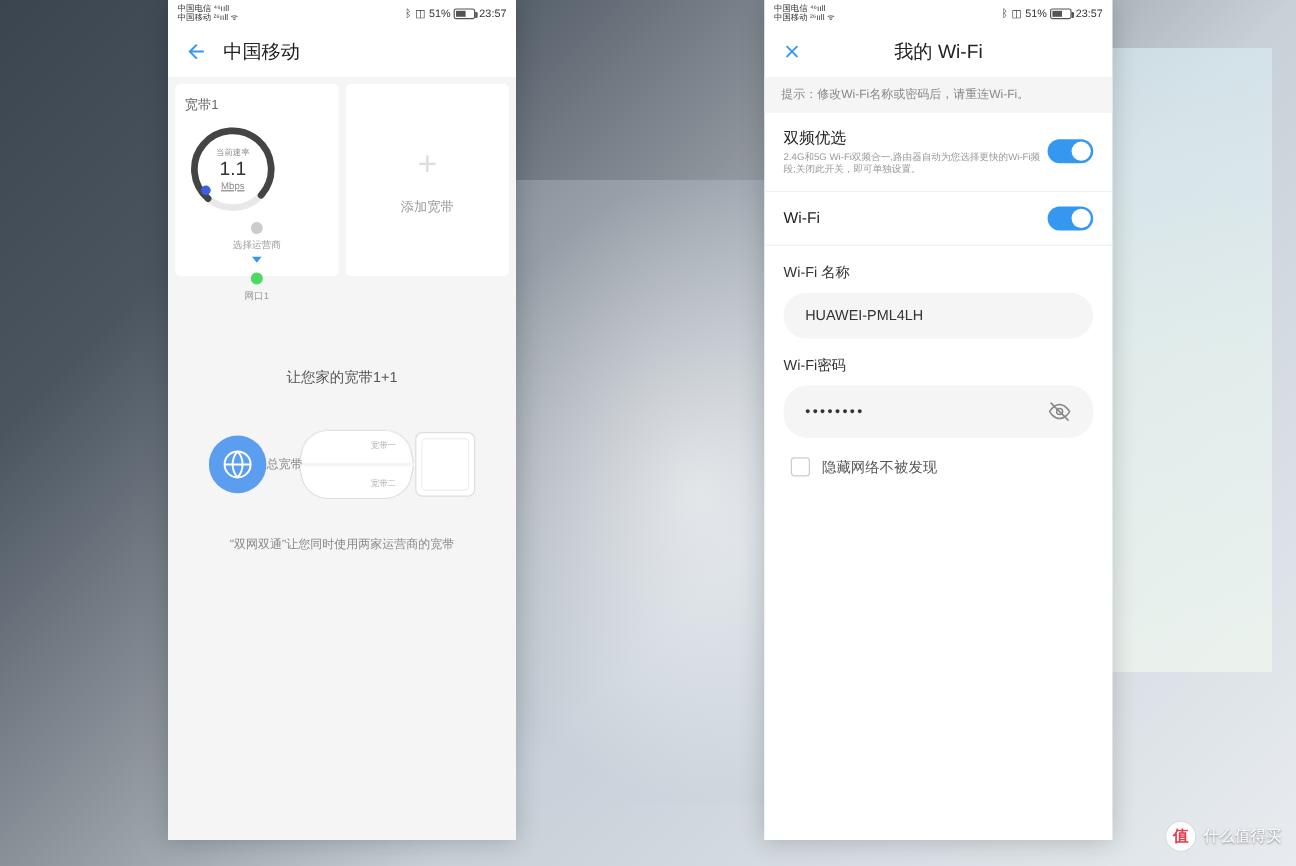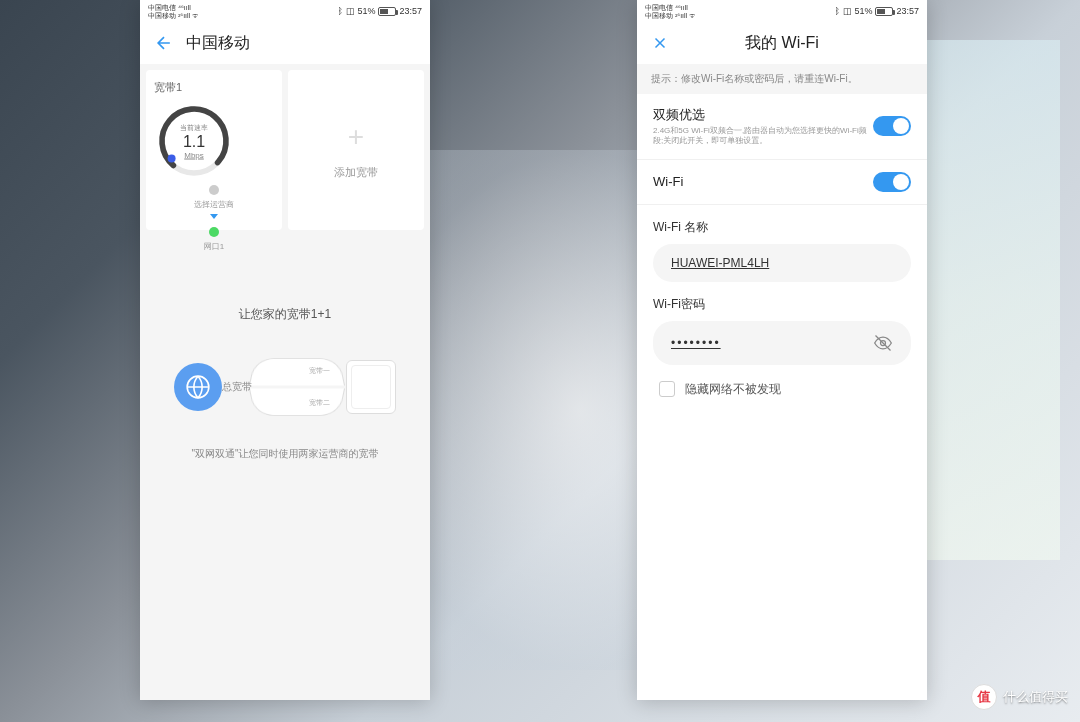--- a/index.html
+++ b/index.html
@@ -298,21 +298,20 @@
     .input-field {
       margin: 0 16px;
       background: #f5f5f5;
       border-radius: 20px;
       padding: 12px 18px;
       font-size: 12px;
       color: #333;
       display: flex;
       align-items: center;
       justify-content: space-between;
-      text-decoration: underline;
     }
     .eye-icon { width: 20px; height: 20px; color: #888; }
     .checkbox-row {
       display: flex;
       align-items: center;
       padding: 16px 22px;
       gap: 10px;
       text-align: center;
     }
     .checkbox {

